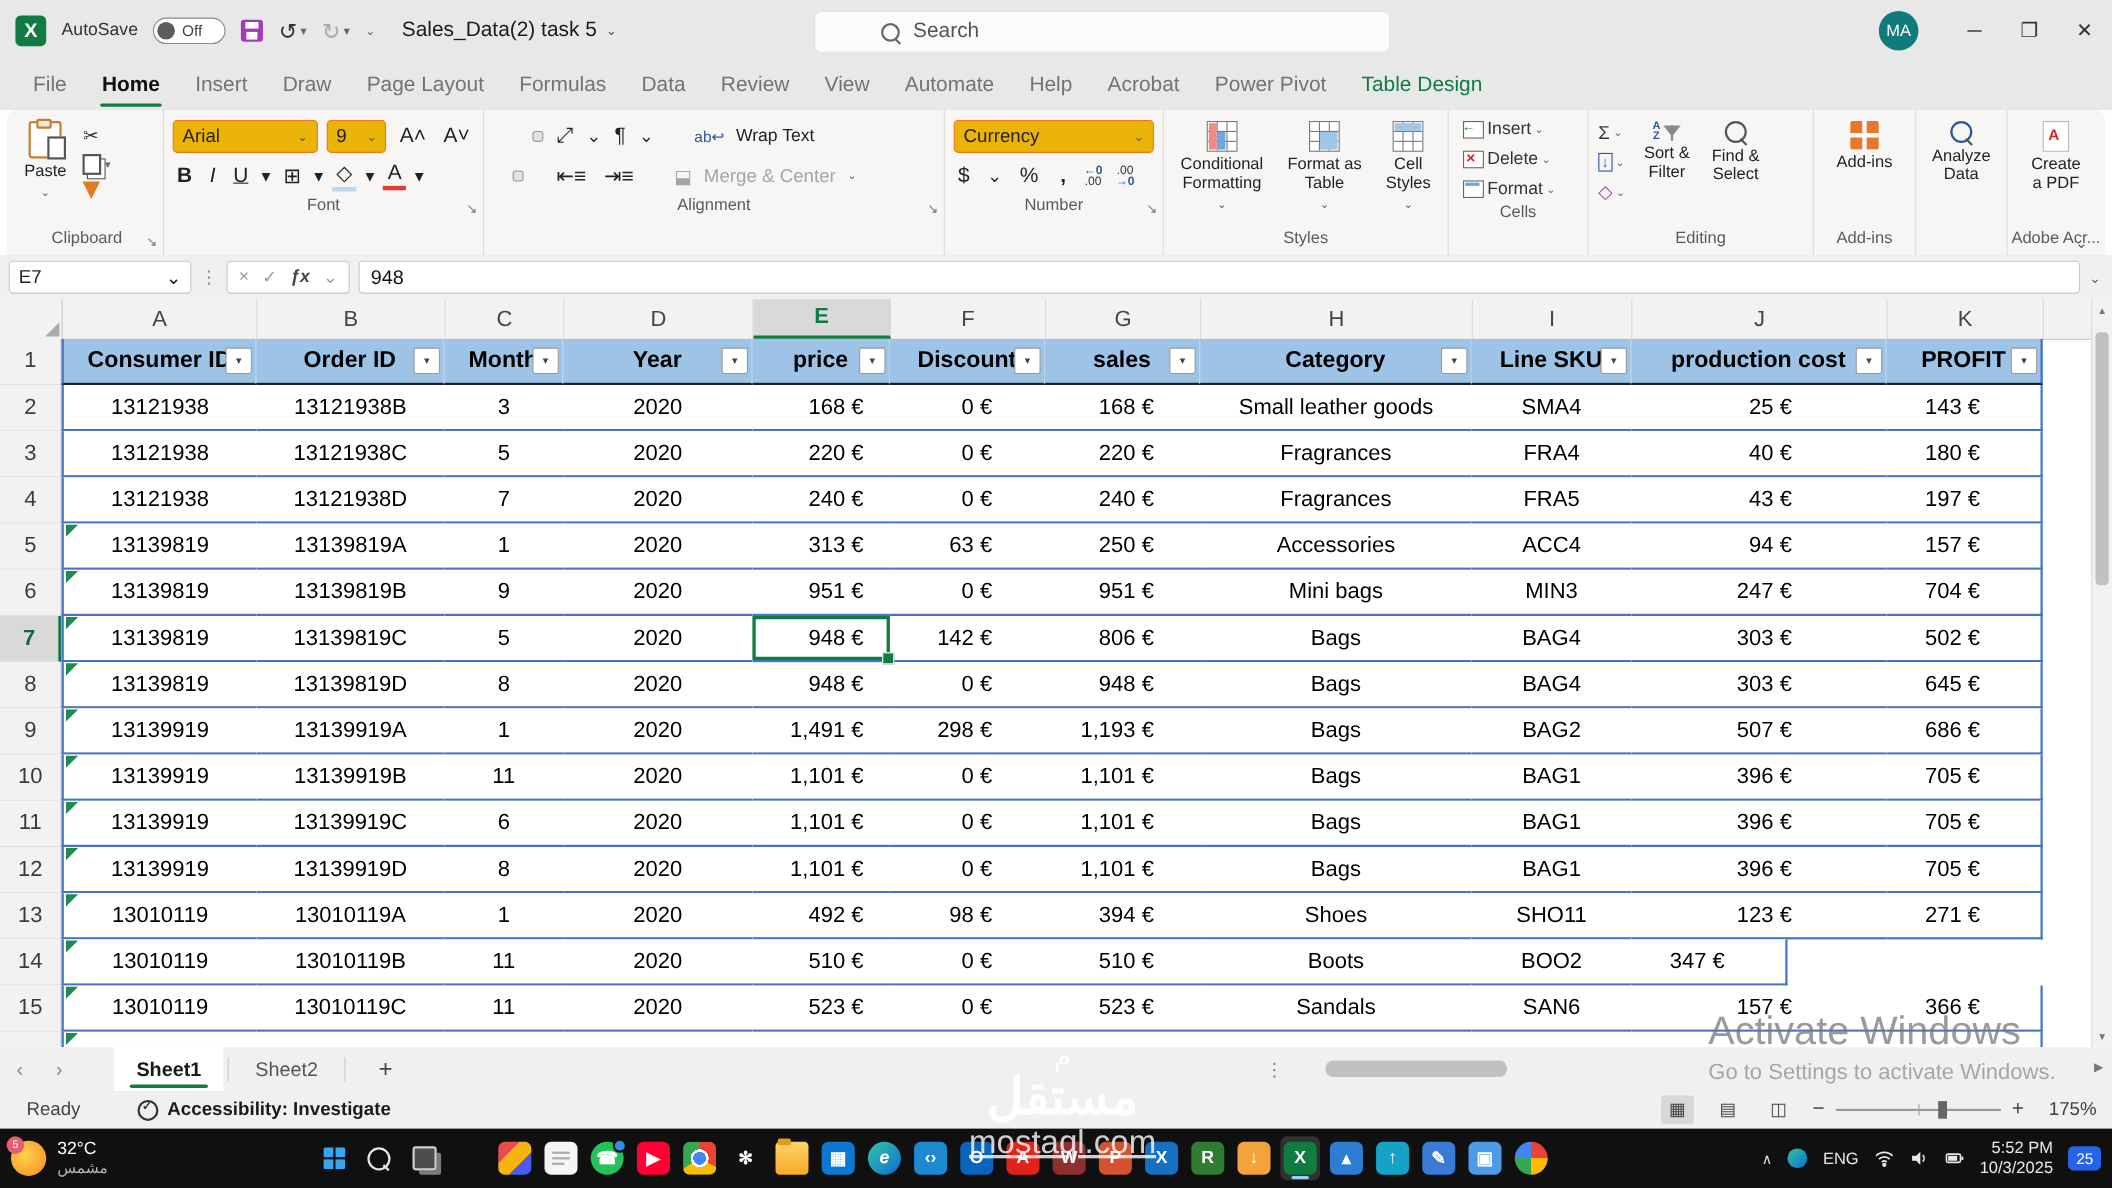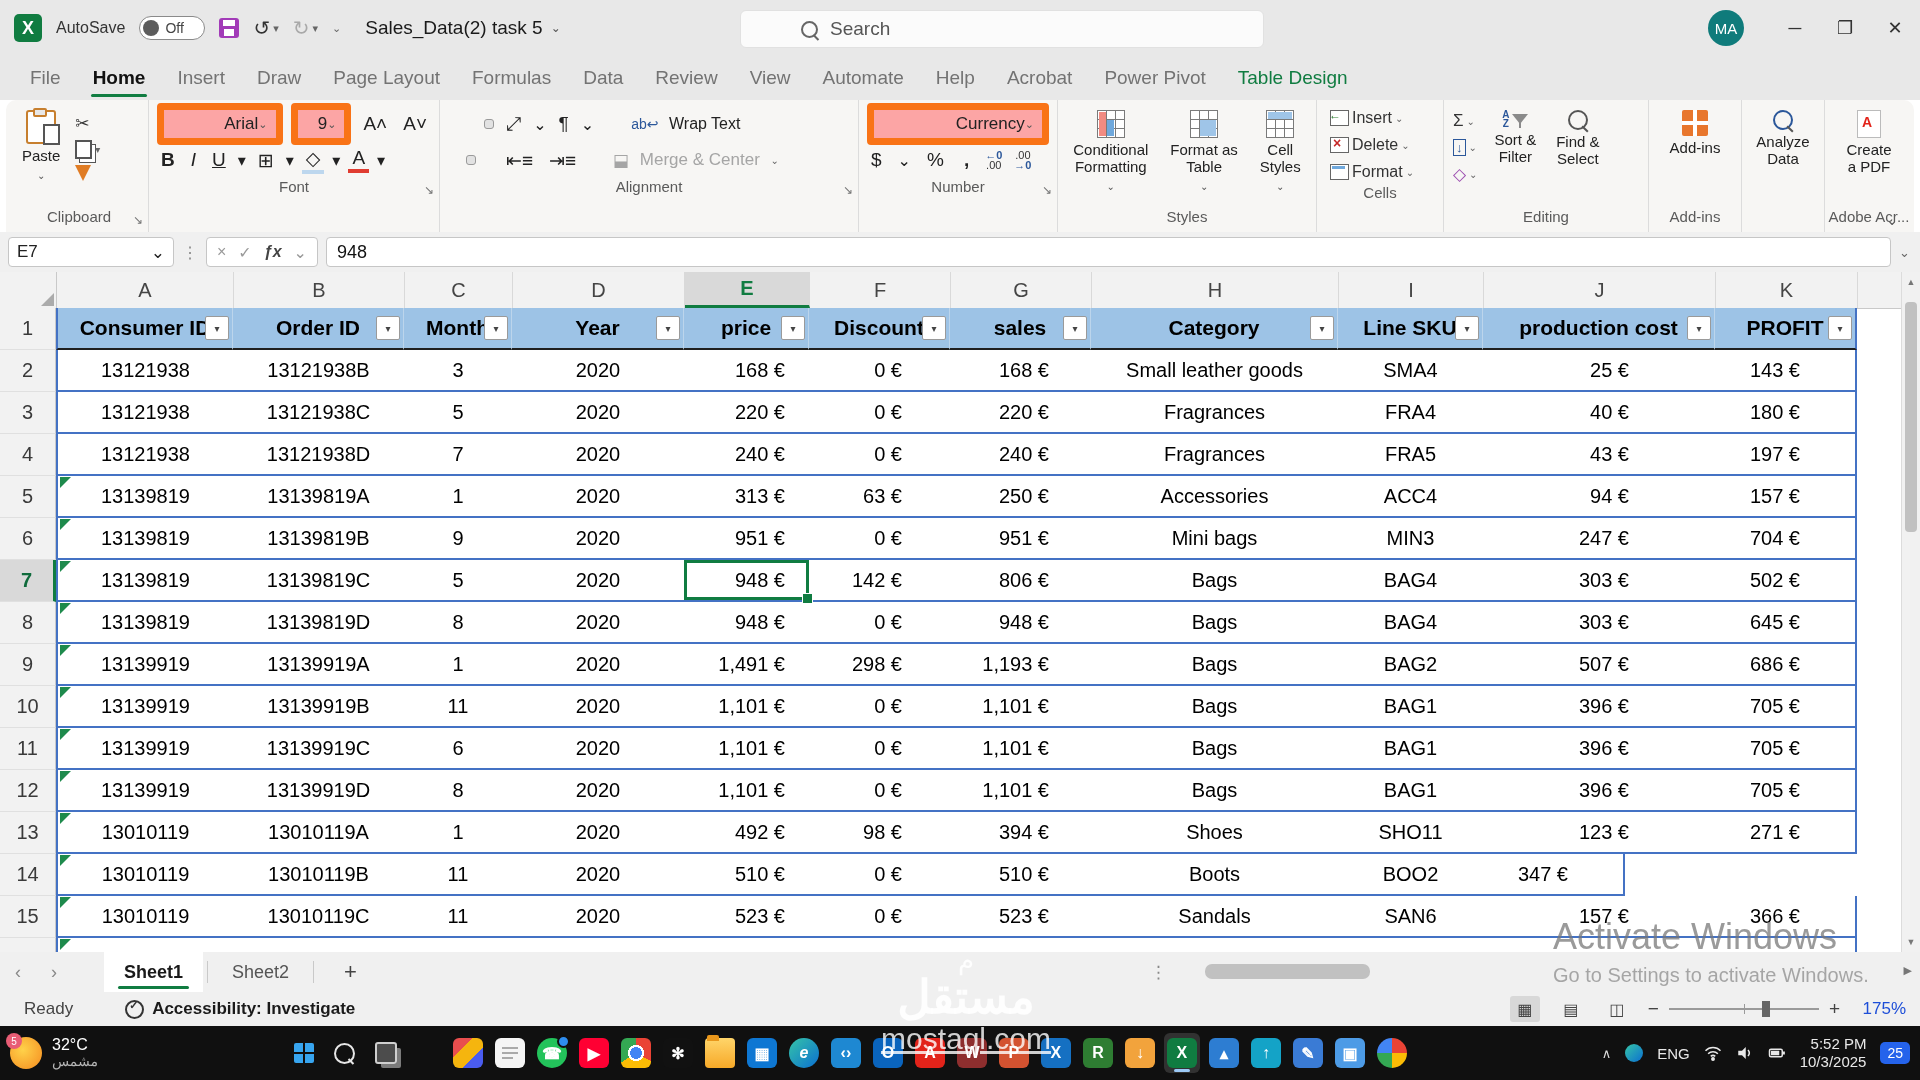--- a/index.html
+++ b/index.html
@@ -65,22 +65,22 @@
   .bigbtn .chev{font-size:10px;color:#555;}
   .sm{display:flex;align-items:center;gap:3px;font-size:17px;color:#333;cursor:pointer;padding:1px 3px;}
   .sm .chev{font-size:10px;color:#666;}
   .rrow{display:flex;align-items:center;gap:8px;height:32px;}
   .rcol{display:flex;flex-direction:column;gap:4px;}
   .ic-clipboard{width:26px;height:30px;border:2px solid #C77F2E;border-radius:3px;position:relative;background:#fff;}
   .ic-clipboard::before{content:'';position:absolute;left:5px;top:-4px;width:10px;height:5px;background:#E8E8E8;border:2px solid #C77F2E;border-radius:2px;}
   .ic-clipboard::after{content:'';position:absolute;right:-6px;bottom:-3px;width:13px;height:17px;background:#fff;border:2px solid #555;}
   .ic-copy{width:13px;height:15px;border:2px solid #555;background:#fff;box-shadow:4px 4px 0 -1px #fff,4px 4px 0 0 #555;}
   .ic-brush{width:0;height:0;border-left:8px solid transparent;border-right:8px solid transparent;border-top:16px solid #E07C24;}
-  .selbox{background:#fca5a5;border:7px solid #f97316;border-radius:4px;height:28px;display:flex;align-items:center;
-          justify-content:flex-end;padding:0 8px;font-size:17px;color:#222;cursor:pointer;}
+  .selbox{background:#eab308;border:1px solid #f97316;border-radius:4px;height:28px;display:flex;align-items:center;
+          justify-content:space-between;padding:0 8px;font-size:17px;color:#222;cursor:pointer;}
   .selbox .chev{font-size:11px;color:#555;}
   .fbtn{font-size:19px;color:#222;cursor:pointer;padding:0 4px;}
   .bars{width:20px;height:16px;flex:0 0 auto;background:
     linear-gradient(#555,#555) 0 1px/100% 2px no-repeat,
     linear-gradient(#555,#555) 0 7px/70% 2px no-repeat,
     linear-gradient(#555,#555) 0 13px/100% 2px no-repeat;}
   .bars.c{background:
     linear-gradient(#555,#555) 0 1px/100% 2px no-repeat,
     linear-gradient(#555,#555) 3px 7px/70% 2px no-repeat,
     linear-gradient(#555,#555) 0 13px/100% 2px no-repeat;}
@@ -184,21 +184,21 @@
   .acc-ic{width:15px;height:15px;border:2px solid #333;border-radius:50%;position:relative;}
   .acc-ic::after{content:'✓';position:absolute;left:2px;top:-3px;font-size:11px;color:#333;}
   .sb-right{position:absolute;right:14px;display:flex;align-items:center;gap:16px;}
   .view-ic{width:30px;height:26px;display:flex;align-items:center;justify-content:center;font-size:16px;color:#444;cursor:pointer;border-radius:3px;}
   .view-ic.on{background:#D8D8D8;}
   .zoomctl{display:flex;align-items:center;gap:10px;}
   .ztrack{width:150px;height:2px;background:#9a9a9a;position:relative;}
   .ztick{position:absolute;left:50%;top:-4px;width:1px;height:10px;background:#9a9a9a;}
   .zhandle{position:absolute;left:62%;top:-7px;width:8px;height:16px;background:#666;cursor:grab;}
   .zpm{font-size:19px;color:#444;cursor:pointer;}
-  .zlabel{font-size:17px;color:#1d4ed8;width:50px;text-align:right;cursor:pointer;}
+  .zlabel{font-size:17px;color:#404040;width:50px;text-align:right;cursor:pointer;}
 
   
   .taskbar{top:1026px;height:54px;background:#101010;display:flex;align-items:center;z-index:50;}
   .weather{display:flex;align-items:center;gap:10px;margin-left:10px;cursor:pointer;}
   .sun{width:32px;height:32px;border-radius:50%;background:radial-gradient(circle at 40% 40%,#FFD24A,#F58B1F);position:relative;}
   .sun .wbadge{position:absolute;left:-4px;top:-4px;width:16px;height:16px;border-radius:50%;background:#E85D75;color:#fff;
                font-size:10px;display:flex;align-items:center;justify-content:center;}
   .wtxt{display:flex;flex-direction:column;line-height:17px;}
   .wtemp{color:#fff;font-size:16px;}
   .wdesc{color:#b5b5b5;font-size:14px;}

